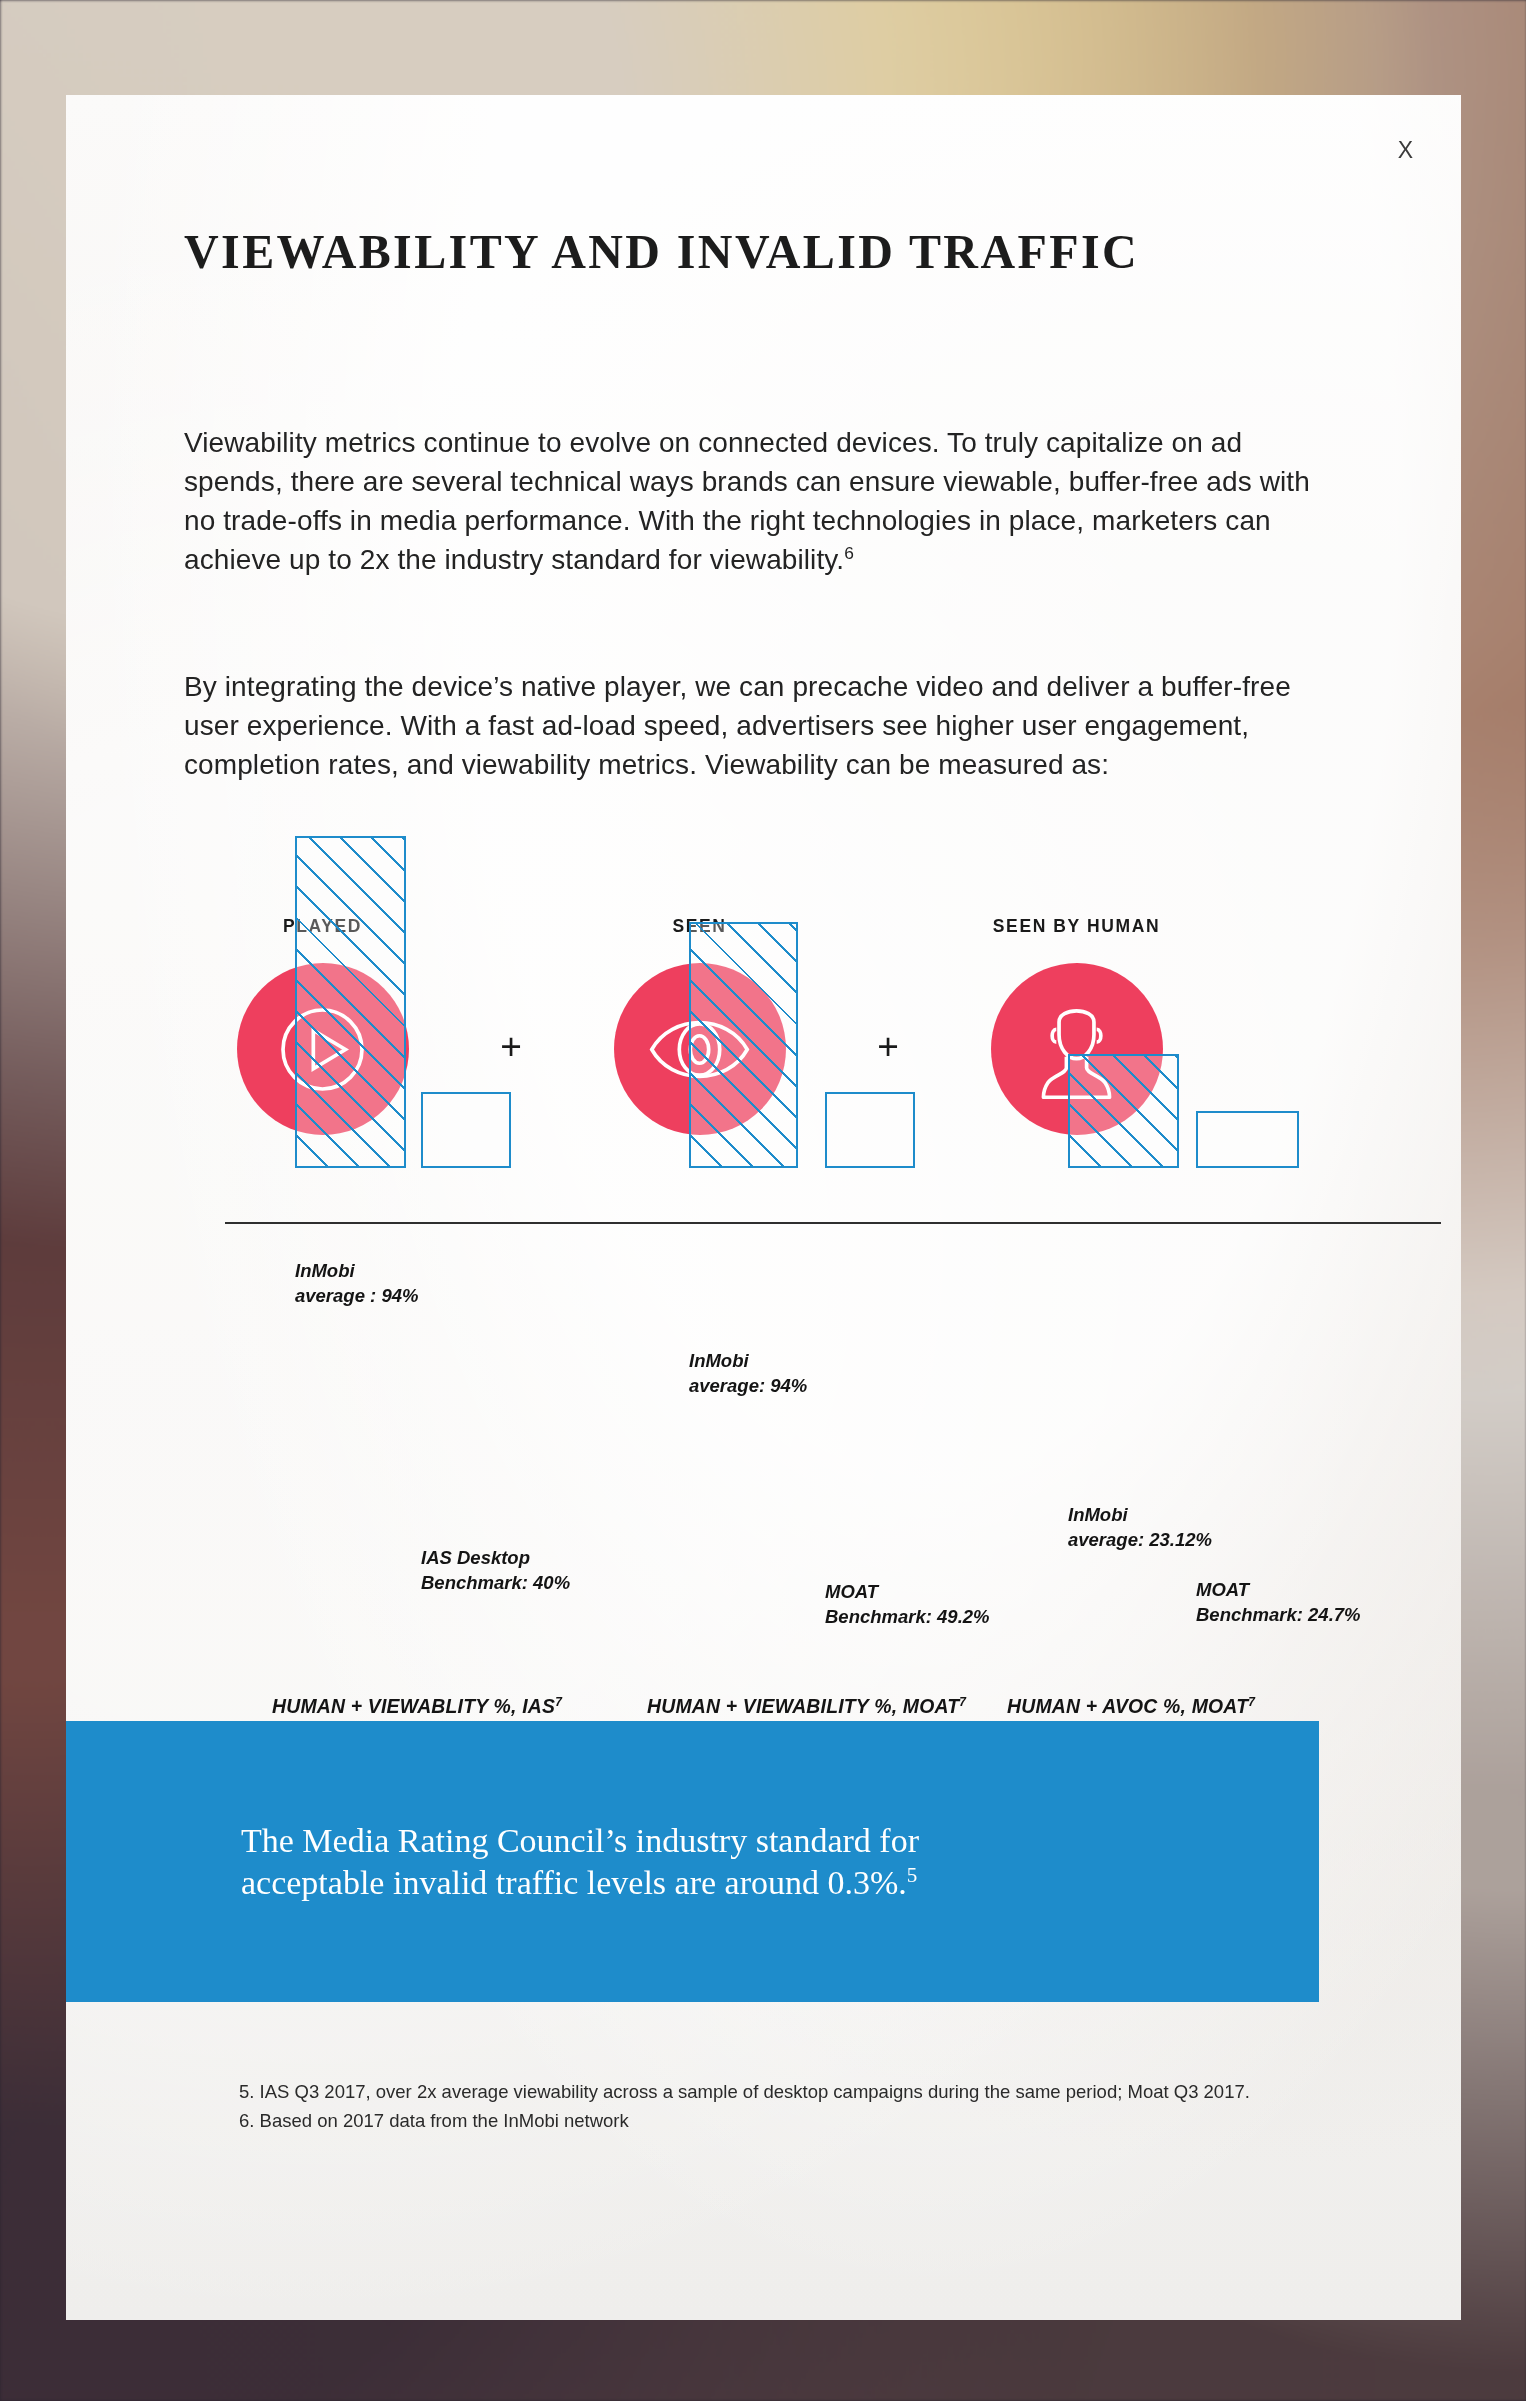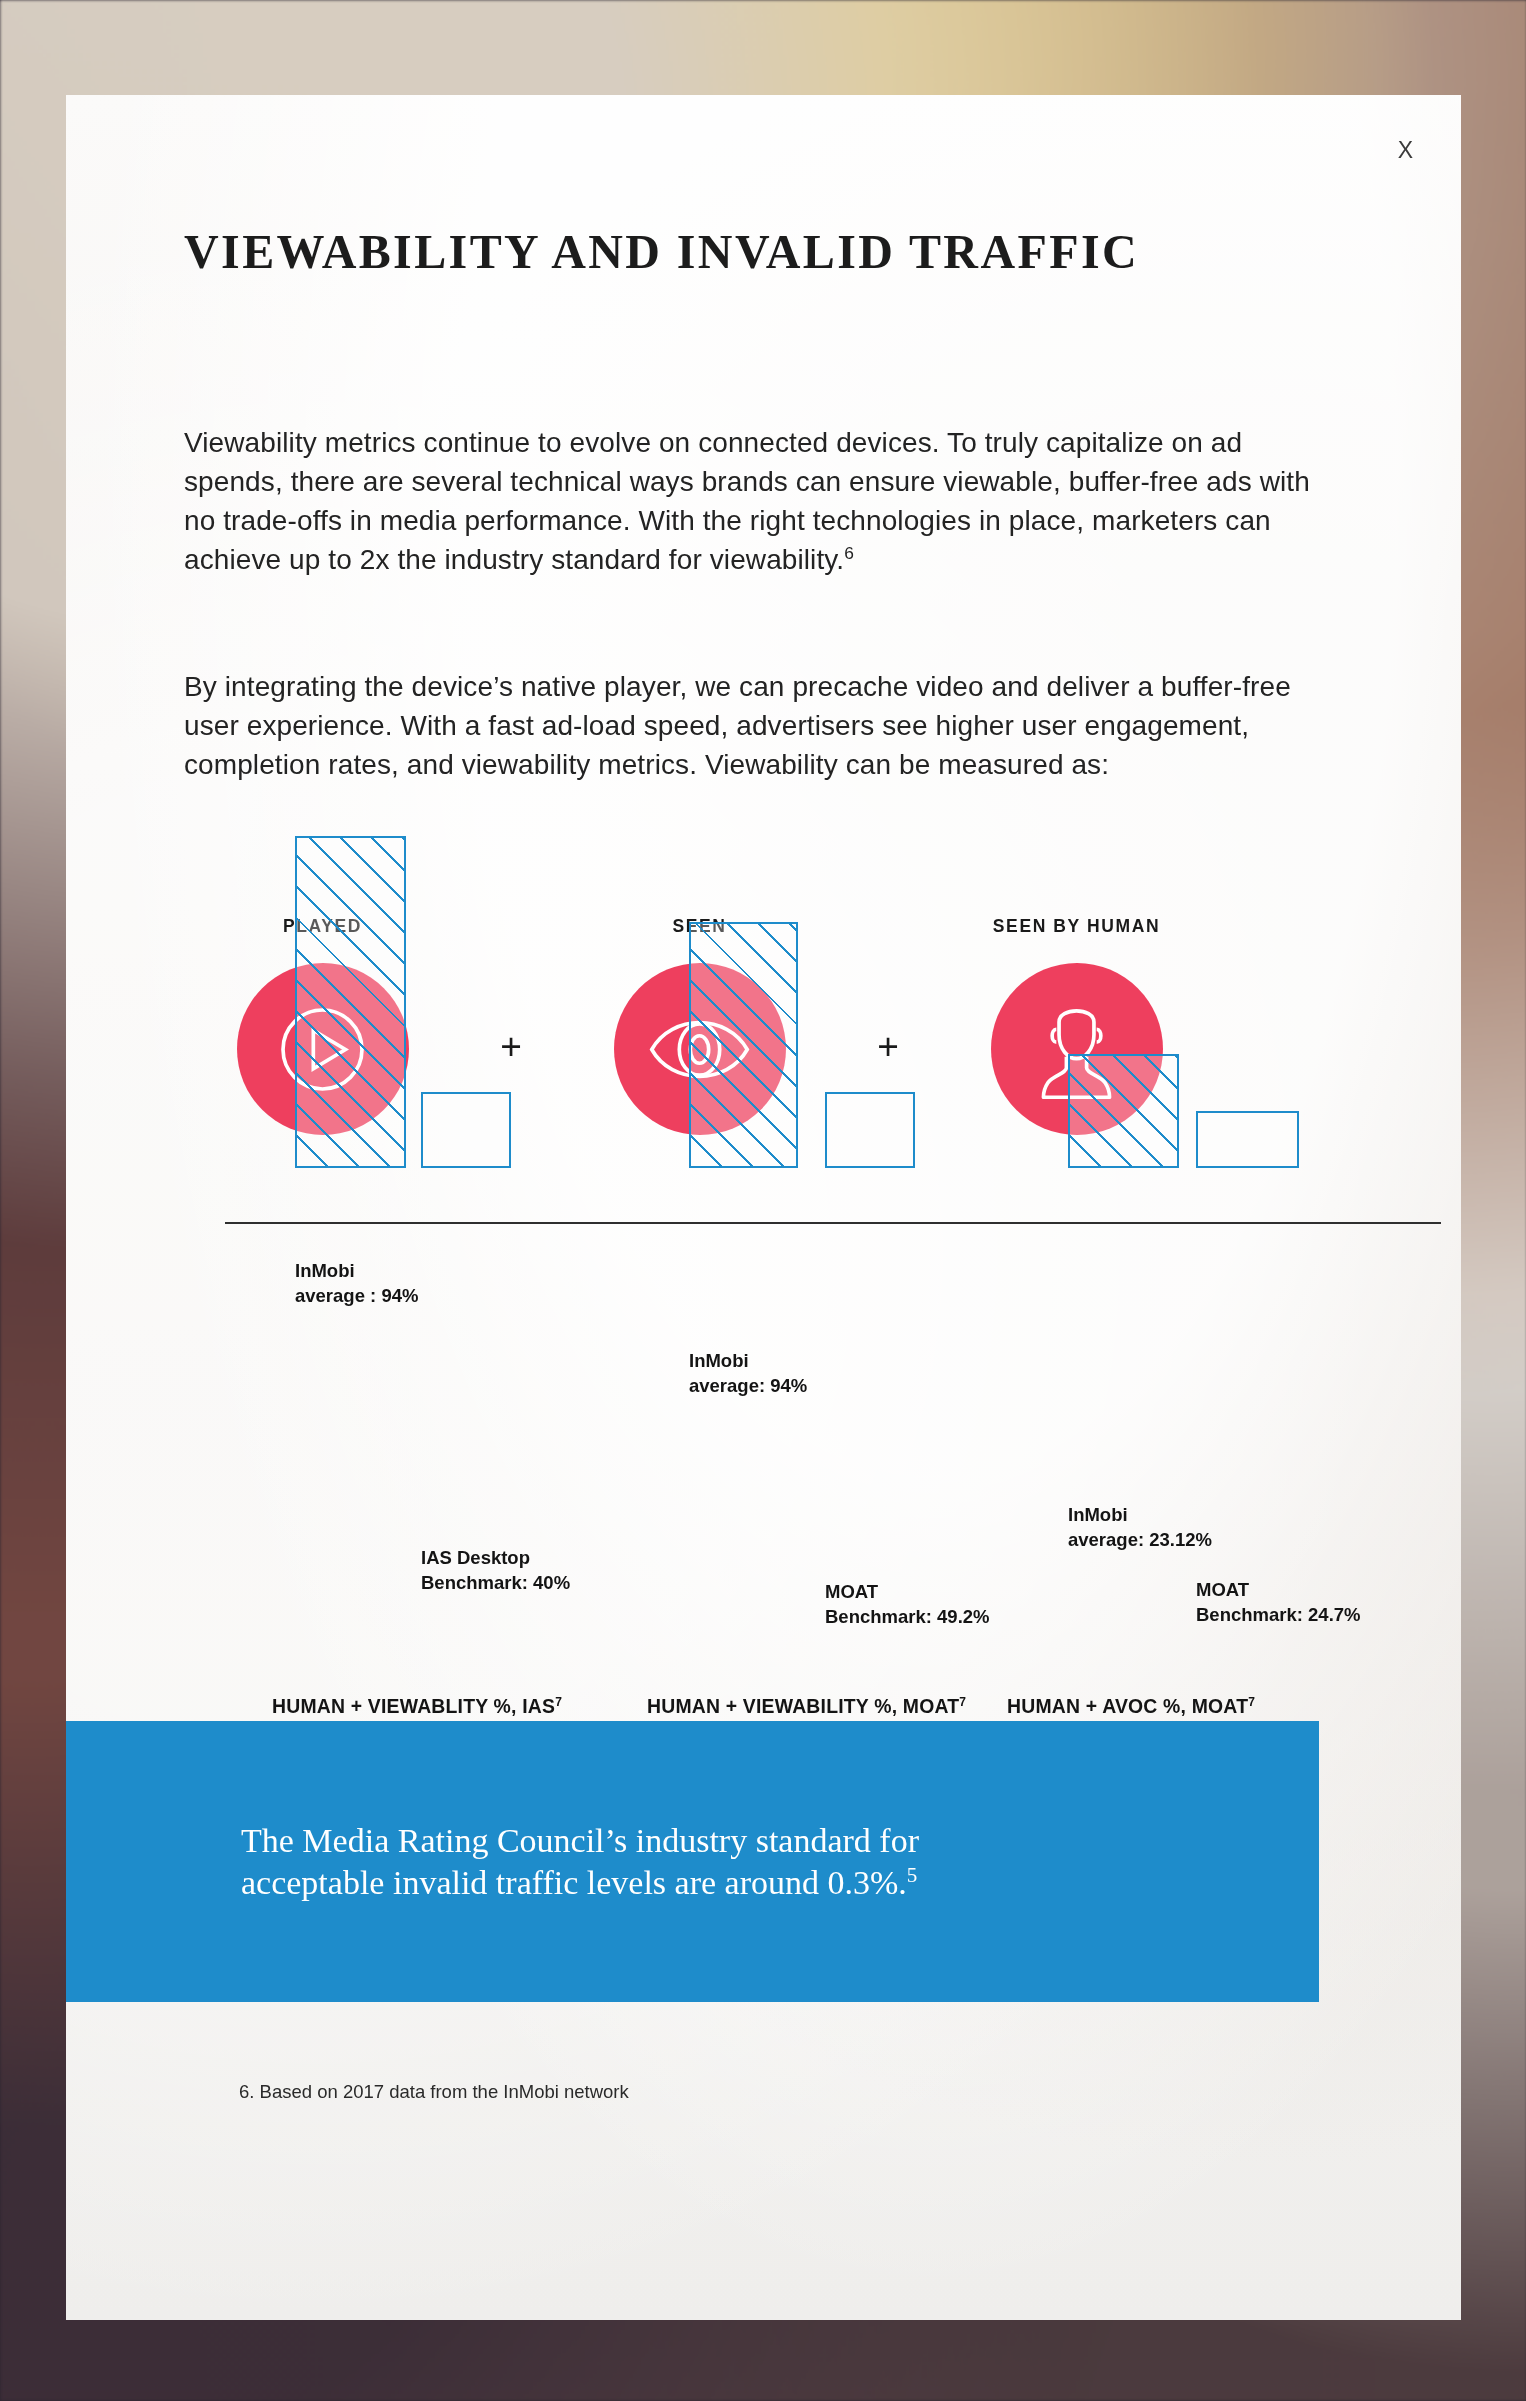--- a/index.html
+++ b/index.html
@@ -160,20 +160,21 @@
     background: #2f2f2f;
   }
 
   
   #chart {
     position: absolute;
     left: 0;
     top: 1153px;
     width: 1395px;
     height: 507px;
+    font-style: italic;
   }
   .bar-group { position: absolute; }
   .bar {
     position: absolute;
     bottom: 0;
     border: 2.8px solid #1e8ccb;
     background-color: rgba(255,255,255,0.28);
   }
   .bar.hatched {
     background-image: repeating-linear-gradient(
@@ -367,18 +368,19 @@
 
     </div>
 
     <div id="cta-band">
       <div id="cta-text">
         <span>The Media Rating Council’s industry standard for acceptable invalid traffic levels are around 0.3%.</span><sup>5</sup>
       </div>
     </div>
 
     <div id="footnotes">
+      <div>5. IAS Q3 2017, over 2x average viewability across a sample of desktop campaigns during the same period; Moat Q3 2017.</div>
       <div>6. Based on 2017 data from the InMobi network</div>
     </div>
 
   </div>
 </div>
 
 
 </body></html>

